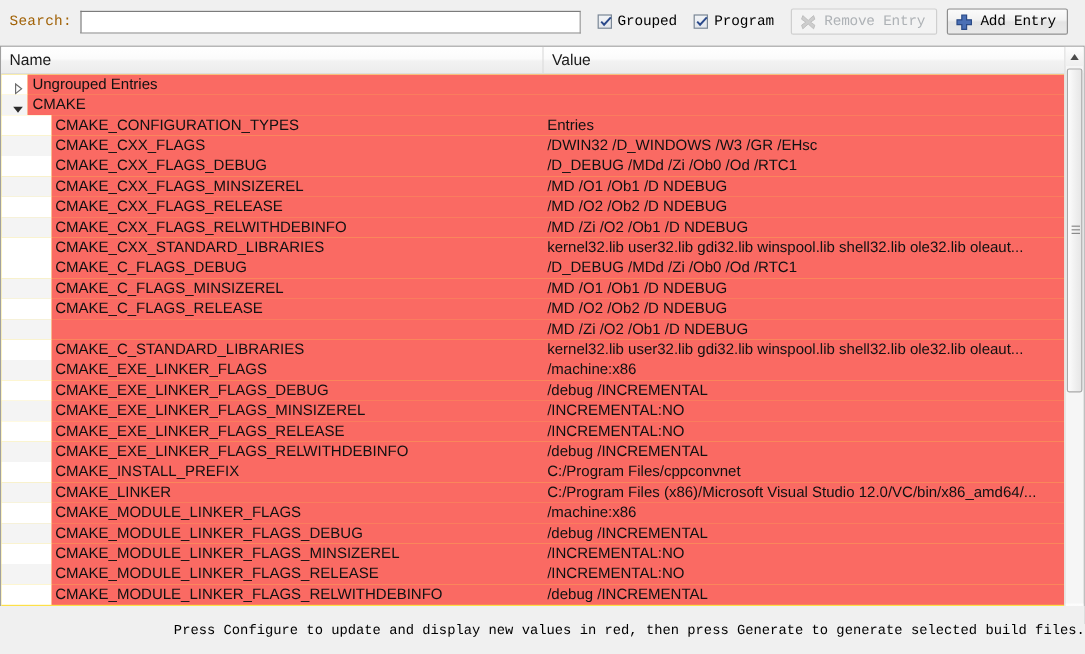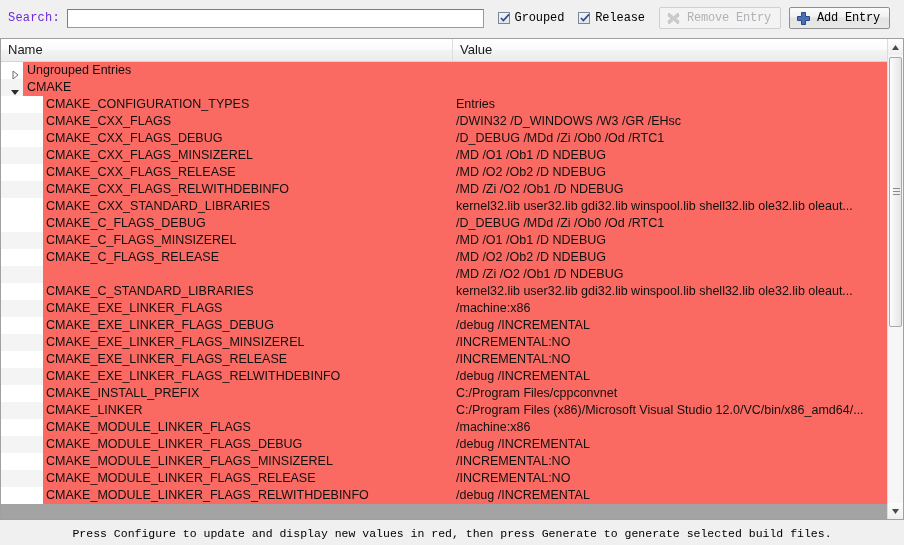--- a/index.html
+++ b/index.html
@@ -20,21 +20,21 @@
     position: absolute;
     left: 0; top: 0;
     width: 904px; height: 36px;
     display: flex;
     align-items: center;
     box-sizing: border-box;
     padding: 0 6px;
   }
   .search-label {
     font-size: 12px;
-    color: #6d28d9;
+    color: #a16207;
     font-family: "Liberation Mono", monospace;
     letter-spacing: 0.2px;
     margin-left: 2px;
     margin-right: 7px;
     white-space: nowrap;
   }
   .search-input {
     width: 472px;
     height: 19px;
     box-sizing: border-box;
@@ -130,21 +130,21 @@
     box-sizing: border-box;
   }
   .th.name { left: 0; width: 452px; border-right: 1px solid #dddddd; }
   .th.value { left: 452px; width: 435px; }
 
   .tree-body {
     position: absolute;
     left: 0; top: 23px;
     width: 886px; height: 458px;
     overflow: hidden;
-    background: #a3a3a3;
+    background: #fde047;
   }
   .row {
     position: relative;
     height: 17px;
     width: 886px;
     display: block;
     cursor: default;
   }
   .row .bg-indent {
     position: absolute;
@@ -215,24 +215,24 @@
   }
   .sb-grip i {
     display: block; width: 7px; height: 1px;
     background: #8a8a8a; margin-bottom: 2px;
   }
 
   
   .statusbar {
     position: absolute;
     left: 0; bottom: 0;
-    width: 904px; height: 24px;
+    width: 904px; height: 40px;
     display: flex;
     align-items: center;
-    justify-content: center;
+    justify-content: flex-end;
     background: #f0f0f0;
   }
   .status-text {
     font-family: "Liberation Mono", monospace;
     font-size: 11.5px;
     color: #000000;
     letter-spacing: 0px;
     white-space: nowrap;
   }
 </style>
@@ -254,21 +254,21 @@
       </span>
       <span class="cb-label">Grouped</span>
     </div>
 
     <div class="checkbox-item">
       <span class="cb-box">
         <svg width="10" height="10" viewBox="0 0 10 10">
           <path d="M1 5 L3.4 7.6 L9 1.4" stroke="#2b4a8b" stroke-width="1.6" fill="none"></path>
         </svg>
       </span>
-      <span class="cb-label">Release</span>
+      <span class="cb-label">Program</span>
     </div>
 
     <div class="tb-button disabled">
       <span class="tb-icon">
         <svg width="15" height="15" viewBox="0 0 15 15">
           <path d="M3 2 L7.5 6 L12 2 L13 5 L9.5 7.5 L13 10 L12 13 L7.5 9 L3 13 L2 10 L5.5 7.5 L2 5 Z" fill="#cdcdcd" stroke="#bdbdbd" stroke-width="0.8"></path>
         </svg>
       </span>
       <span class="tb-label">Remove Entry</span>
     </div>

